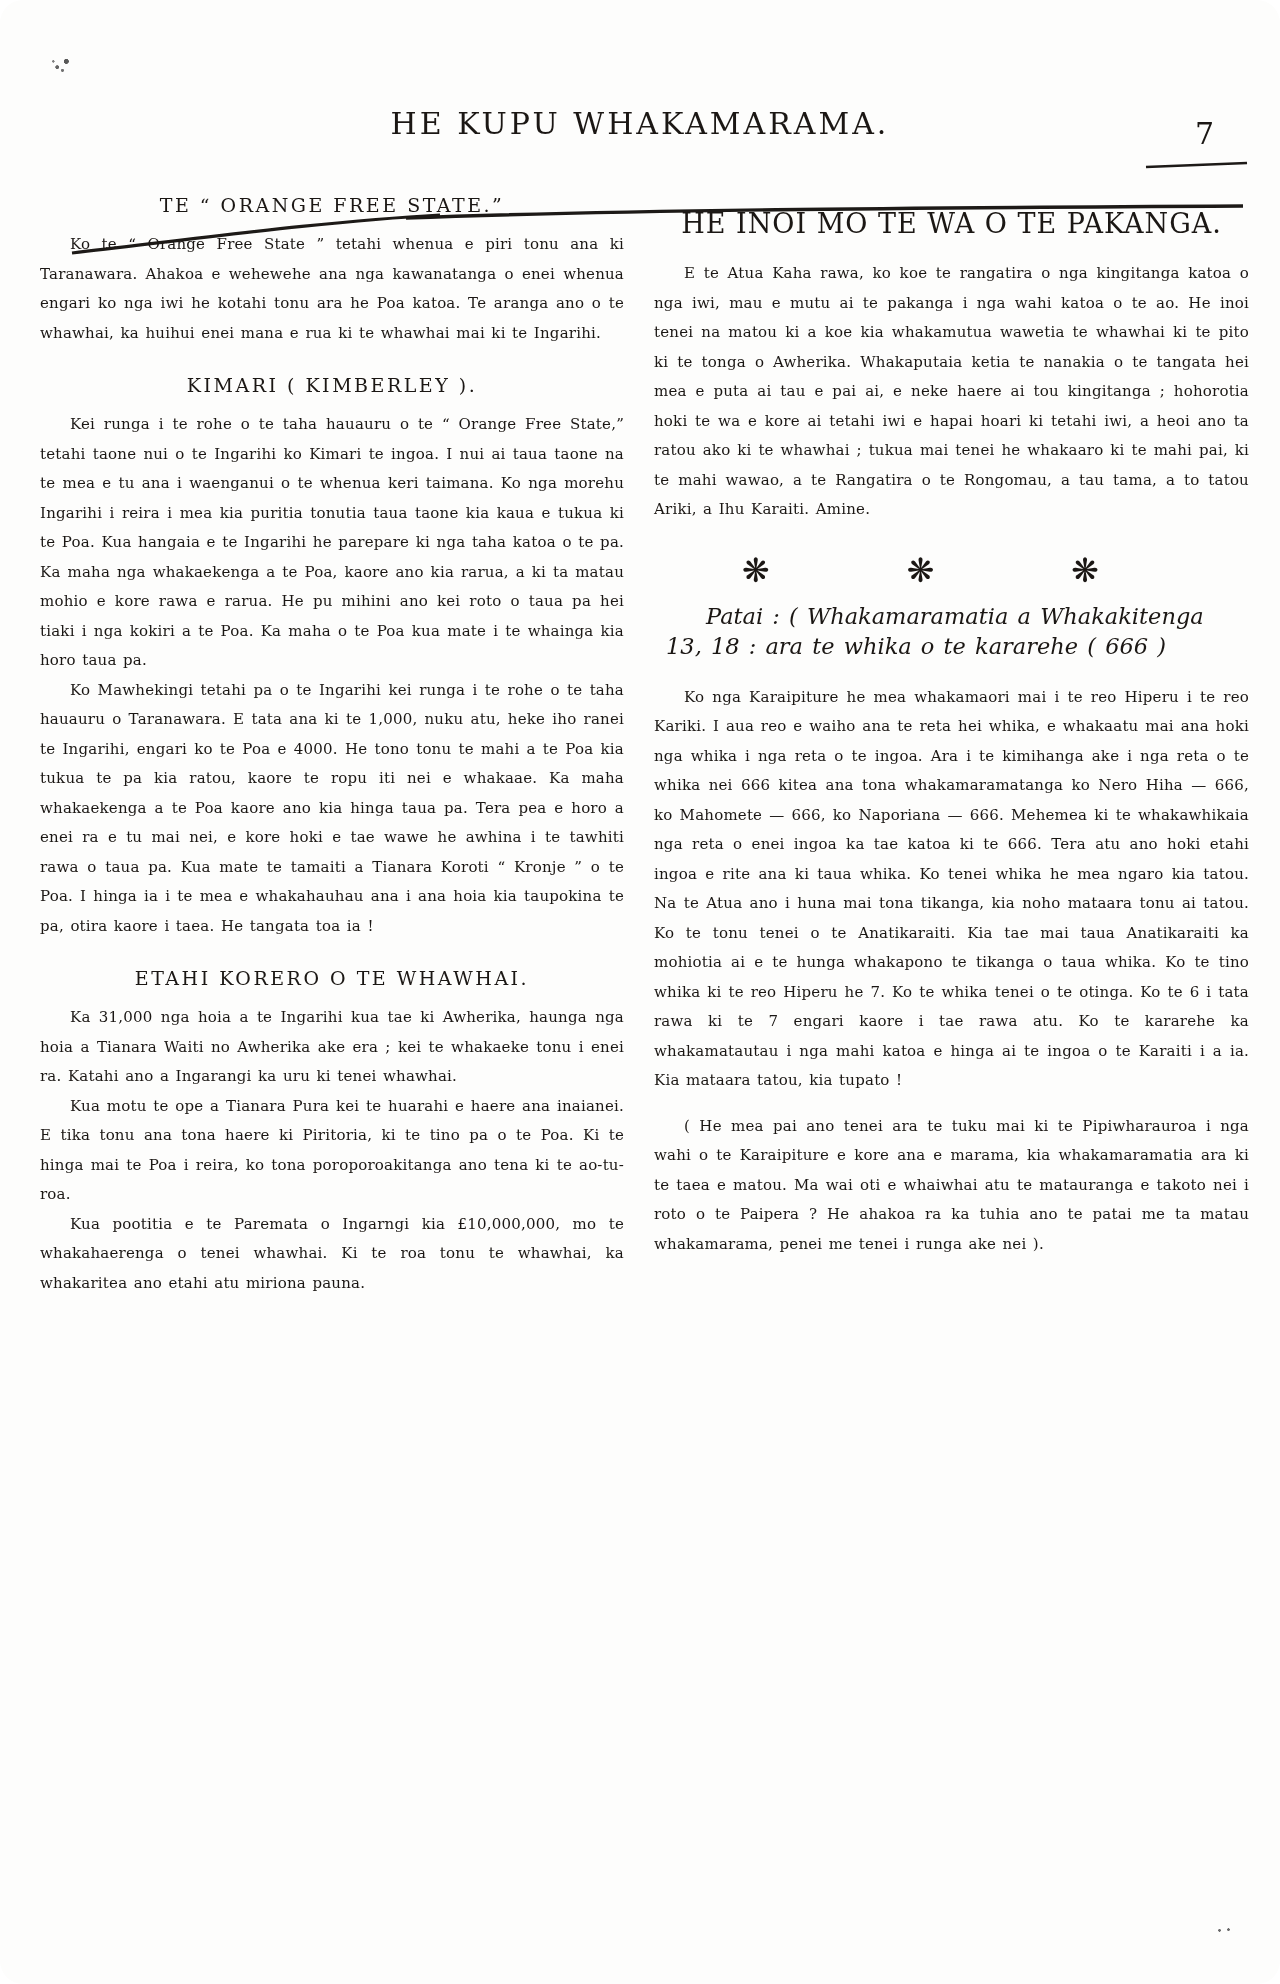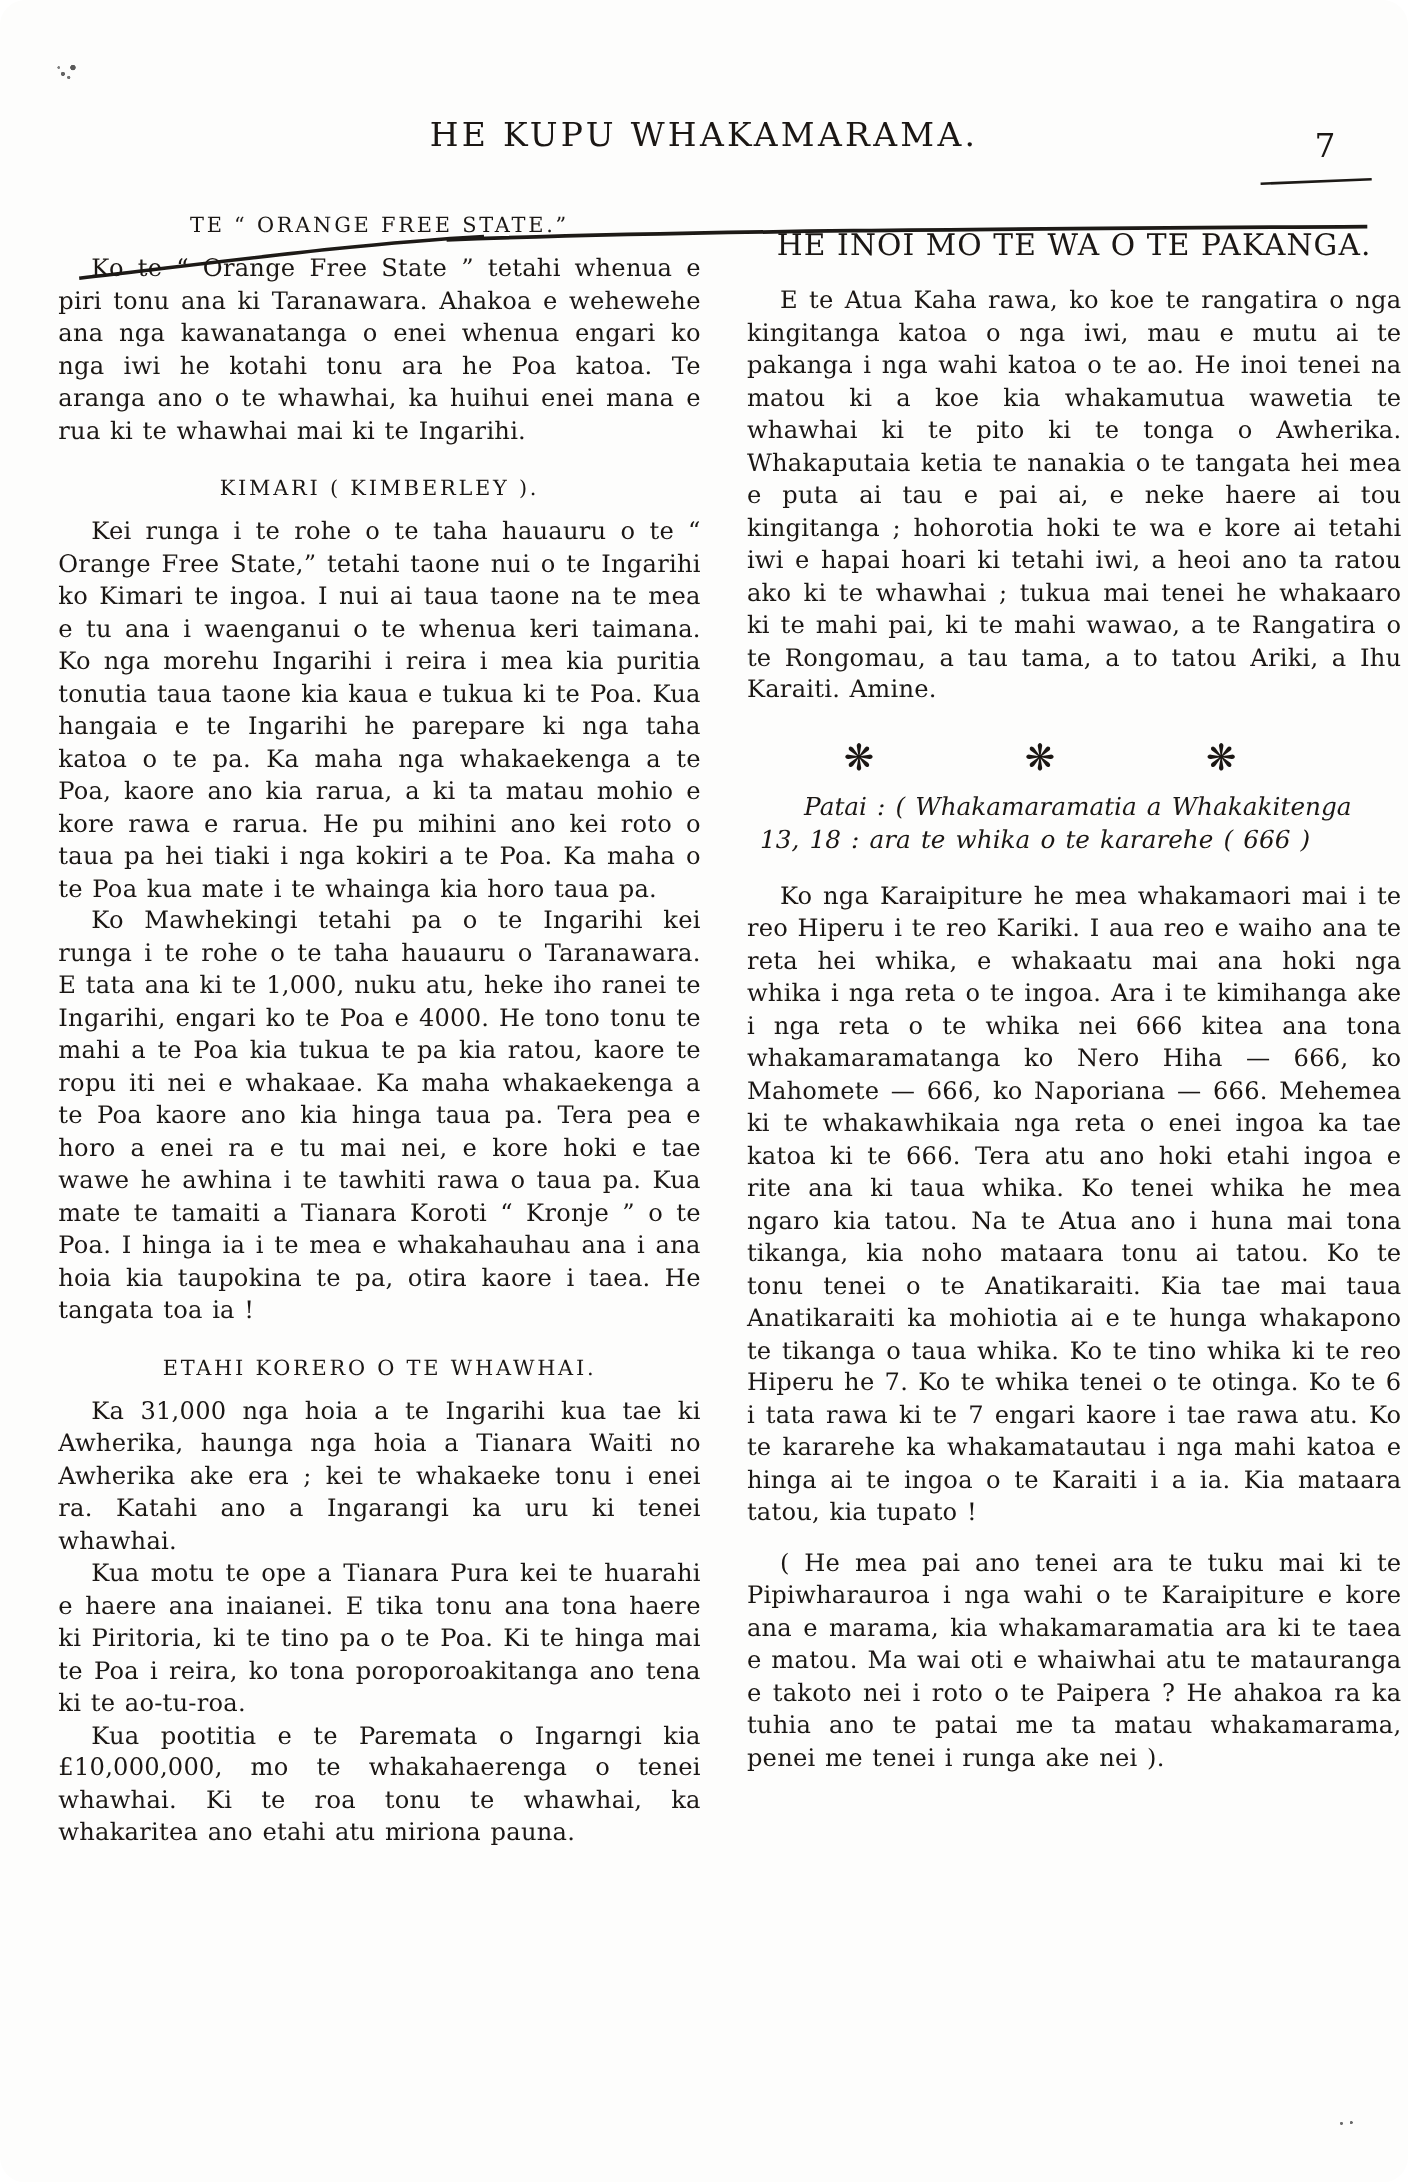--- a/index.html
+++ b/index.html
@@ -47,41 +47,41 @@
     position: absolute; bottom: 50px; right: 48px;
     width: 16px; height: 8px;
     background:
       radial-gradient(circle at 22% 55%, #6b6b6b 1.1px, transparent 1.6px),
       radial-gradient(circle at 78% 45%, #6b6b6b 1.1px, transparent 1.6px);
   }
 
   
   .columns {
     position: absolute;
-    top: 192px; left: 53px;
+    top: 192px; left: 40px;
     width: 1205px;
     display: flex;
-    gap: 42px;
+    gap: 30px;
   }
   .col-left  { width: 584px; flex: none; }
   .col-right { width: 595px; flex: none; }
 
   .sec-head {
     margin: 26px 0 14px;
     text-align: center;
     font-size: 19px;
     font-weight: normal;
     letter-spacing: 2.5px;
     white-space: nowrap;
   }
   .col-left .sec-head:first-child { margin-top: 2px; }
 
   .body {
     margin: 0;
-    font-size: 22px;
+    font-size: 15px;
     line-height: 29.5px;
     text-align: justify;
     text-indent: 30px;
     word-spacing: 1.5px;
     letter-spacing: 0.2px;
   }
 
   .main-head {
     margin: 16px 0 20px;
     text-align: center;

